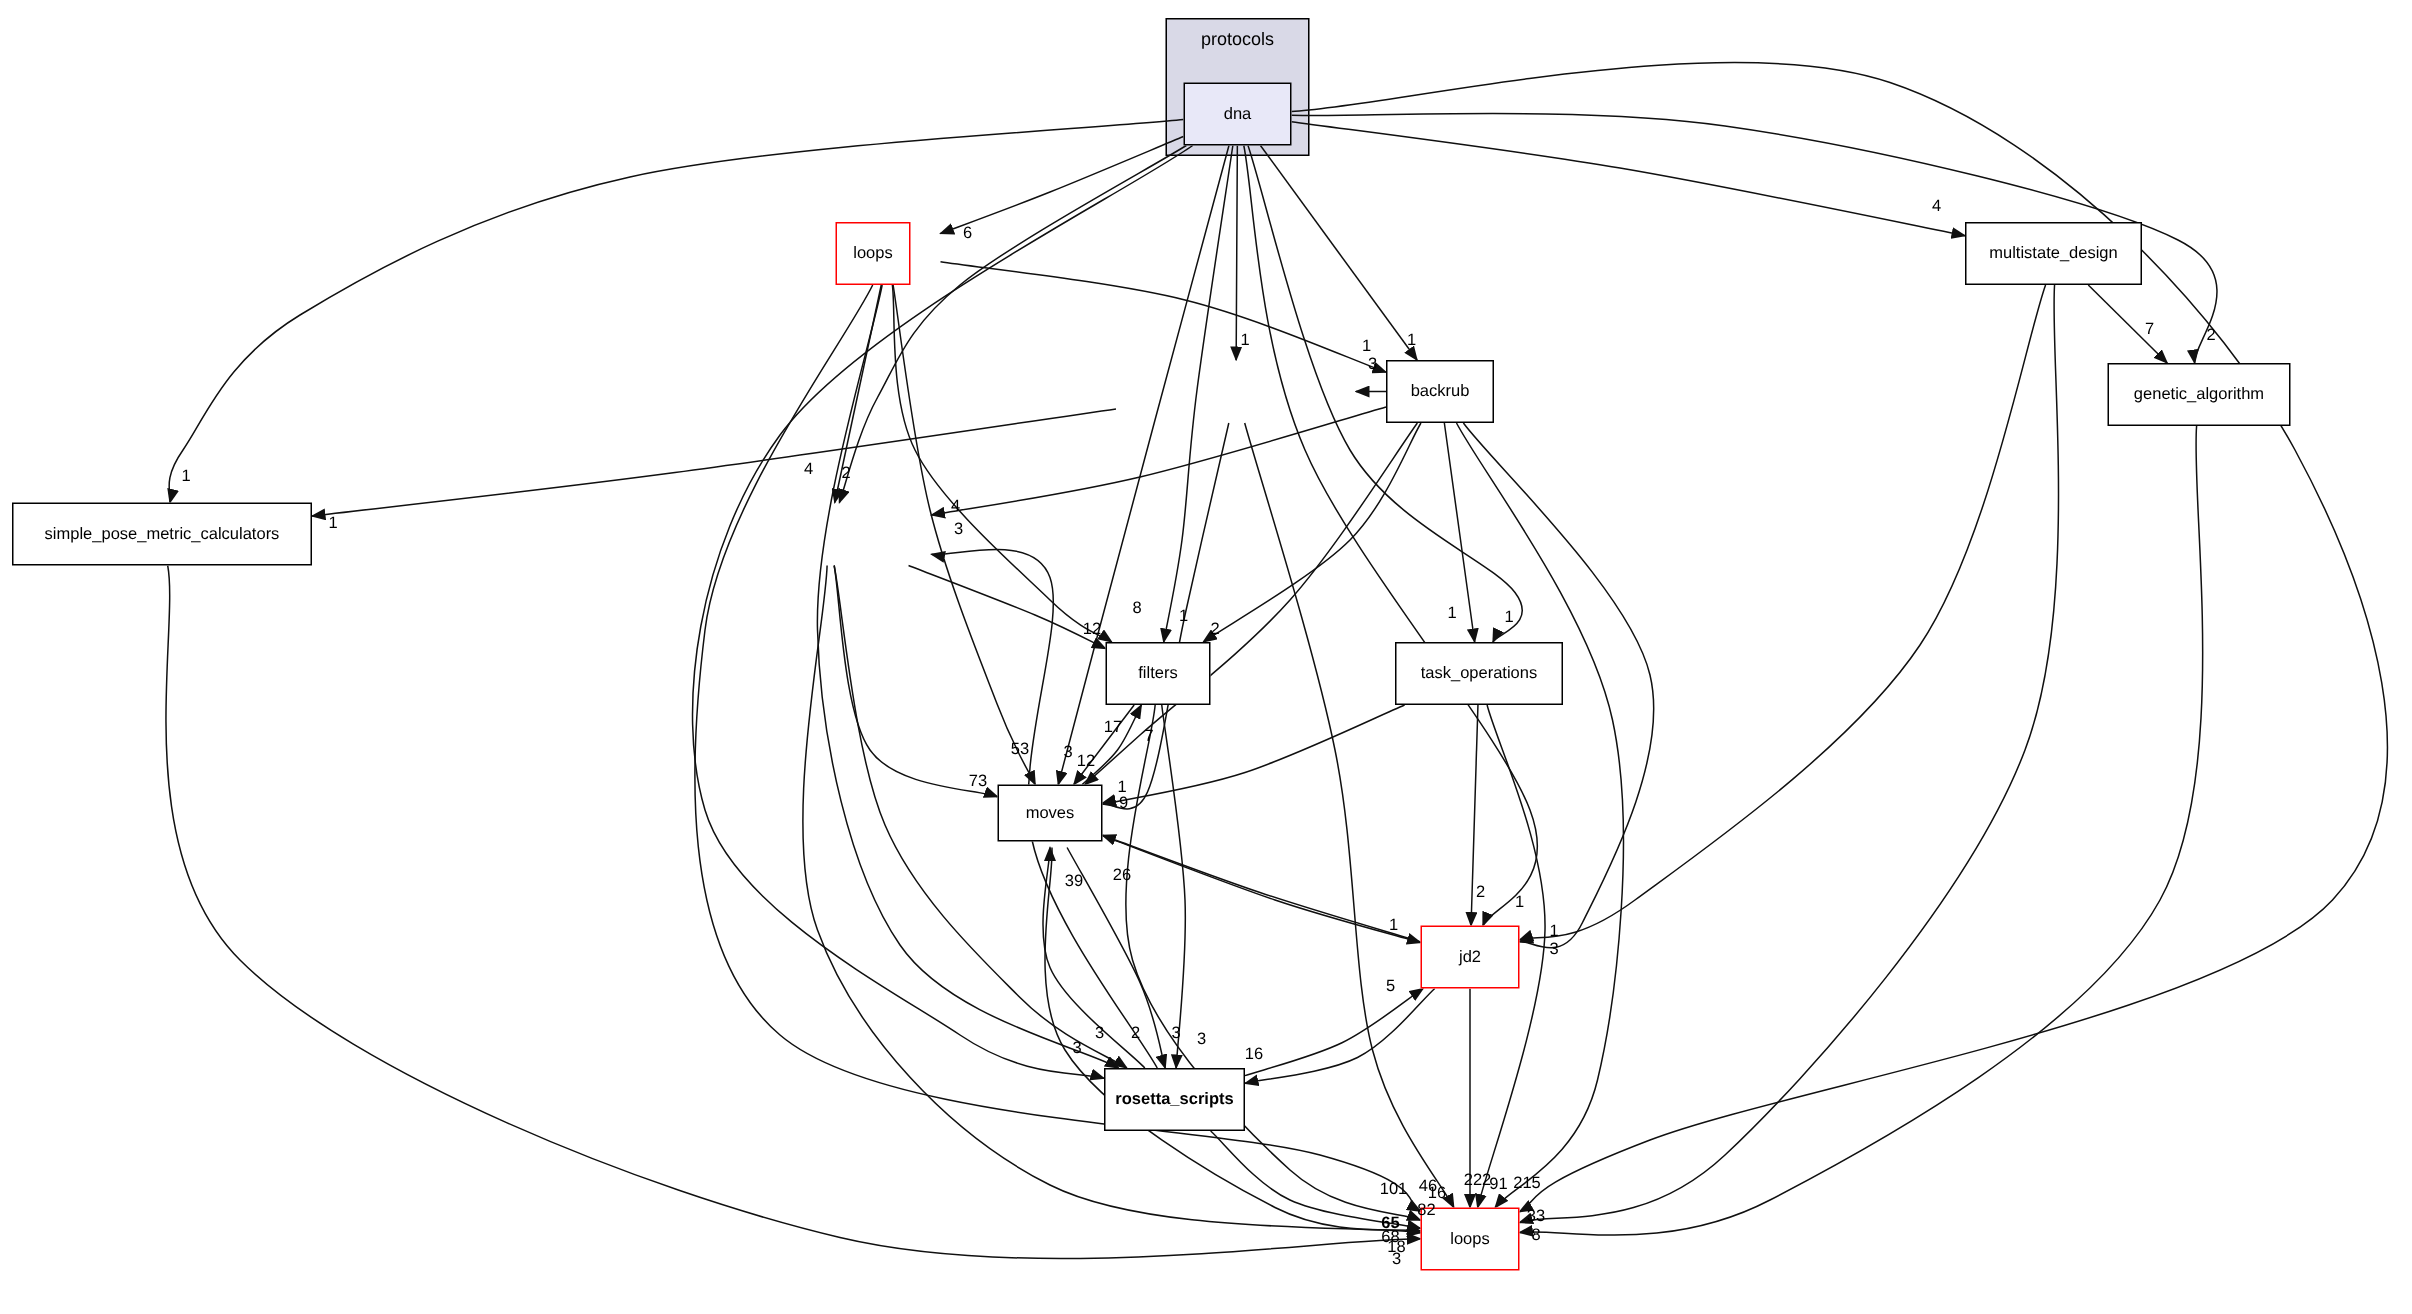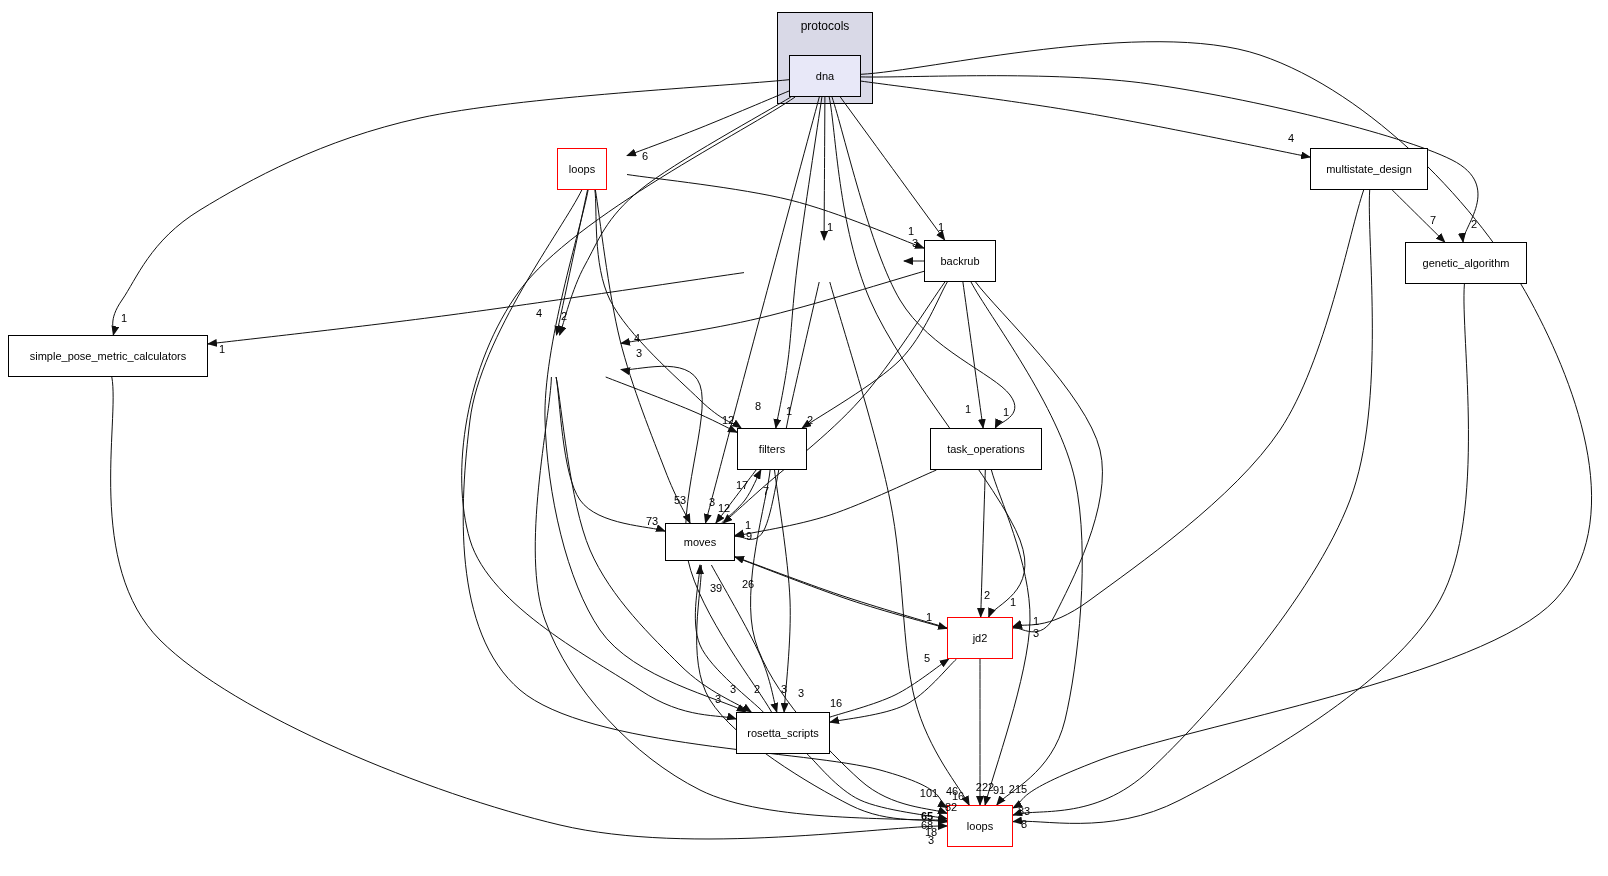--- a/index.html
+++ b/index.html
@@ -102,21 +102,21 @@
 <div class="node current" style="left: 789px; top: 55px; width: 72px; height: 42px;">dna</div>
     <div class="node red" style="left: 557px; top: 148px; width: 50px; height: 42px;">loops</div>
     <div class="node plain" style="left: 1310px; top: 148px; width: 118px; height: 42px; text-align: center;">multistate_design</div>
     <div class="node plain" style="left: 1405px; top: 242px; width: 122px; height: 42px;">genetic_algorithm</div>
     <div class="node plain" style="left: 924px; top: 240px; width: 72px; height: 42px;">backrub</div>
     <div class="node plain" style="left: 8px; top: 335px; width: 200px; height: 42px;">simple_pose_metric_calculators</div>
     <div class="node plain" style="left: 737px; top: 428px; width: 70px; height: 42px;">filters</div>
     <div class="node plain" style="left: 930px; top: 428px; width: 112px; height: 42px;">task_operations</div>
     <div class="node plain" style="left: 665px; top: 523px; width: 70px; height: 38px;">moves</div>
     <div class="node red" style="left: 947px; top: 617px; width: 66px; height: 42px;">jd2</div>
-    <div class="node plain" style="left: 736px; top: 712px; width: 94px; height: 42px;">rosetta_scripts</div>
+    <div class="node plain" style="left: 736px; top: 712px; width: 94px; height: 42px; font-weight: bold;">rosetta_scripts</div>
     <div class="node red" style="left: 947px; top: 805px; width: 66px; height: 42px;">loops</div>
     <div class="edge-label" style="left: 645px; top: 157px;">6</div>
     <div class="edge-label" style="left: 1291px; top: 139px;">4</div>
     <div class="edge-label" style="left: 1474px; top: 225px;">2</div>
     <div class="edge-label" style="left: 830px; top: 228px;">1</div>
     <div class="edge-label" style="left: 941px; top: 228px;">1</div>
     <div class="edge-label" style="left: 124px; top: 319px;">1</div>
     <div class="edge-label" style="left: 564px; top: 317px;">2</div>
     <div class="edge-label" style="left: 789px; top: 412px;">1</div>
     <div class="edge-label" style="left: 1006px; top: 413px;">1</div>

